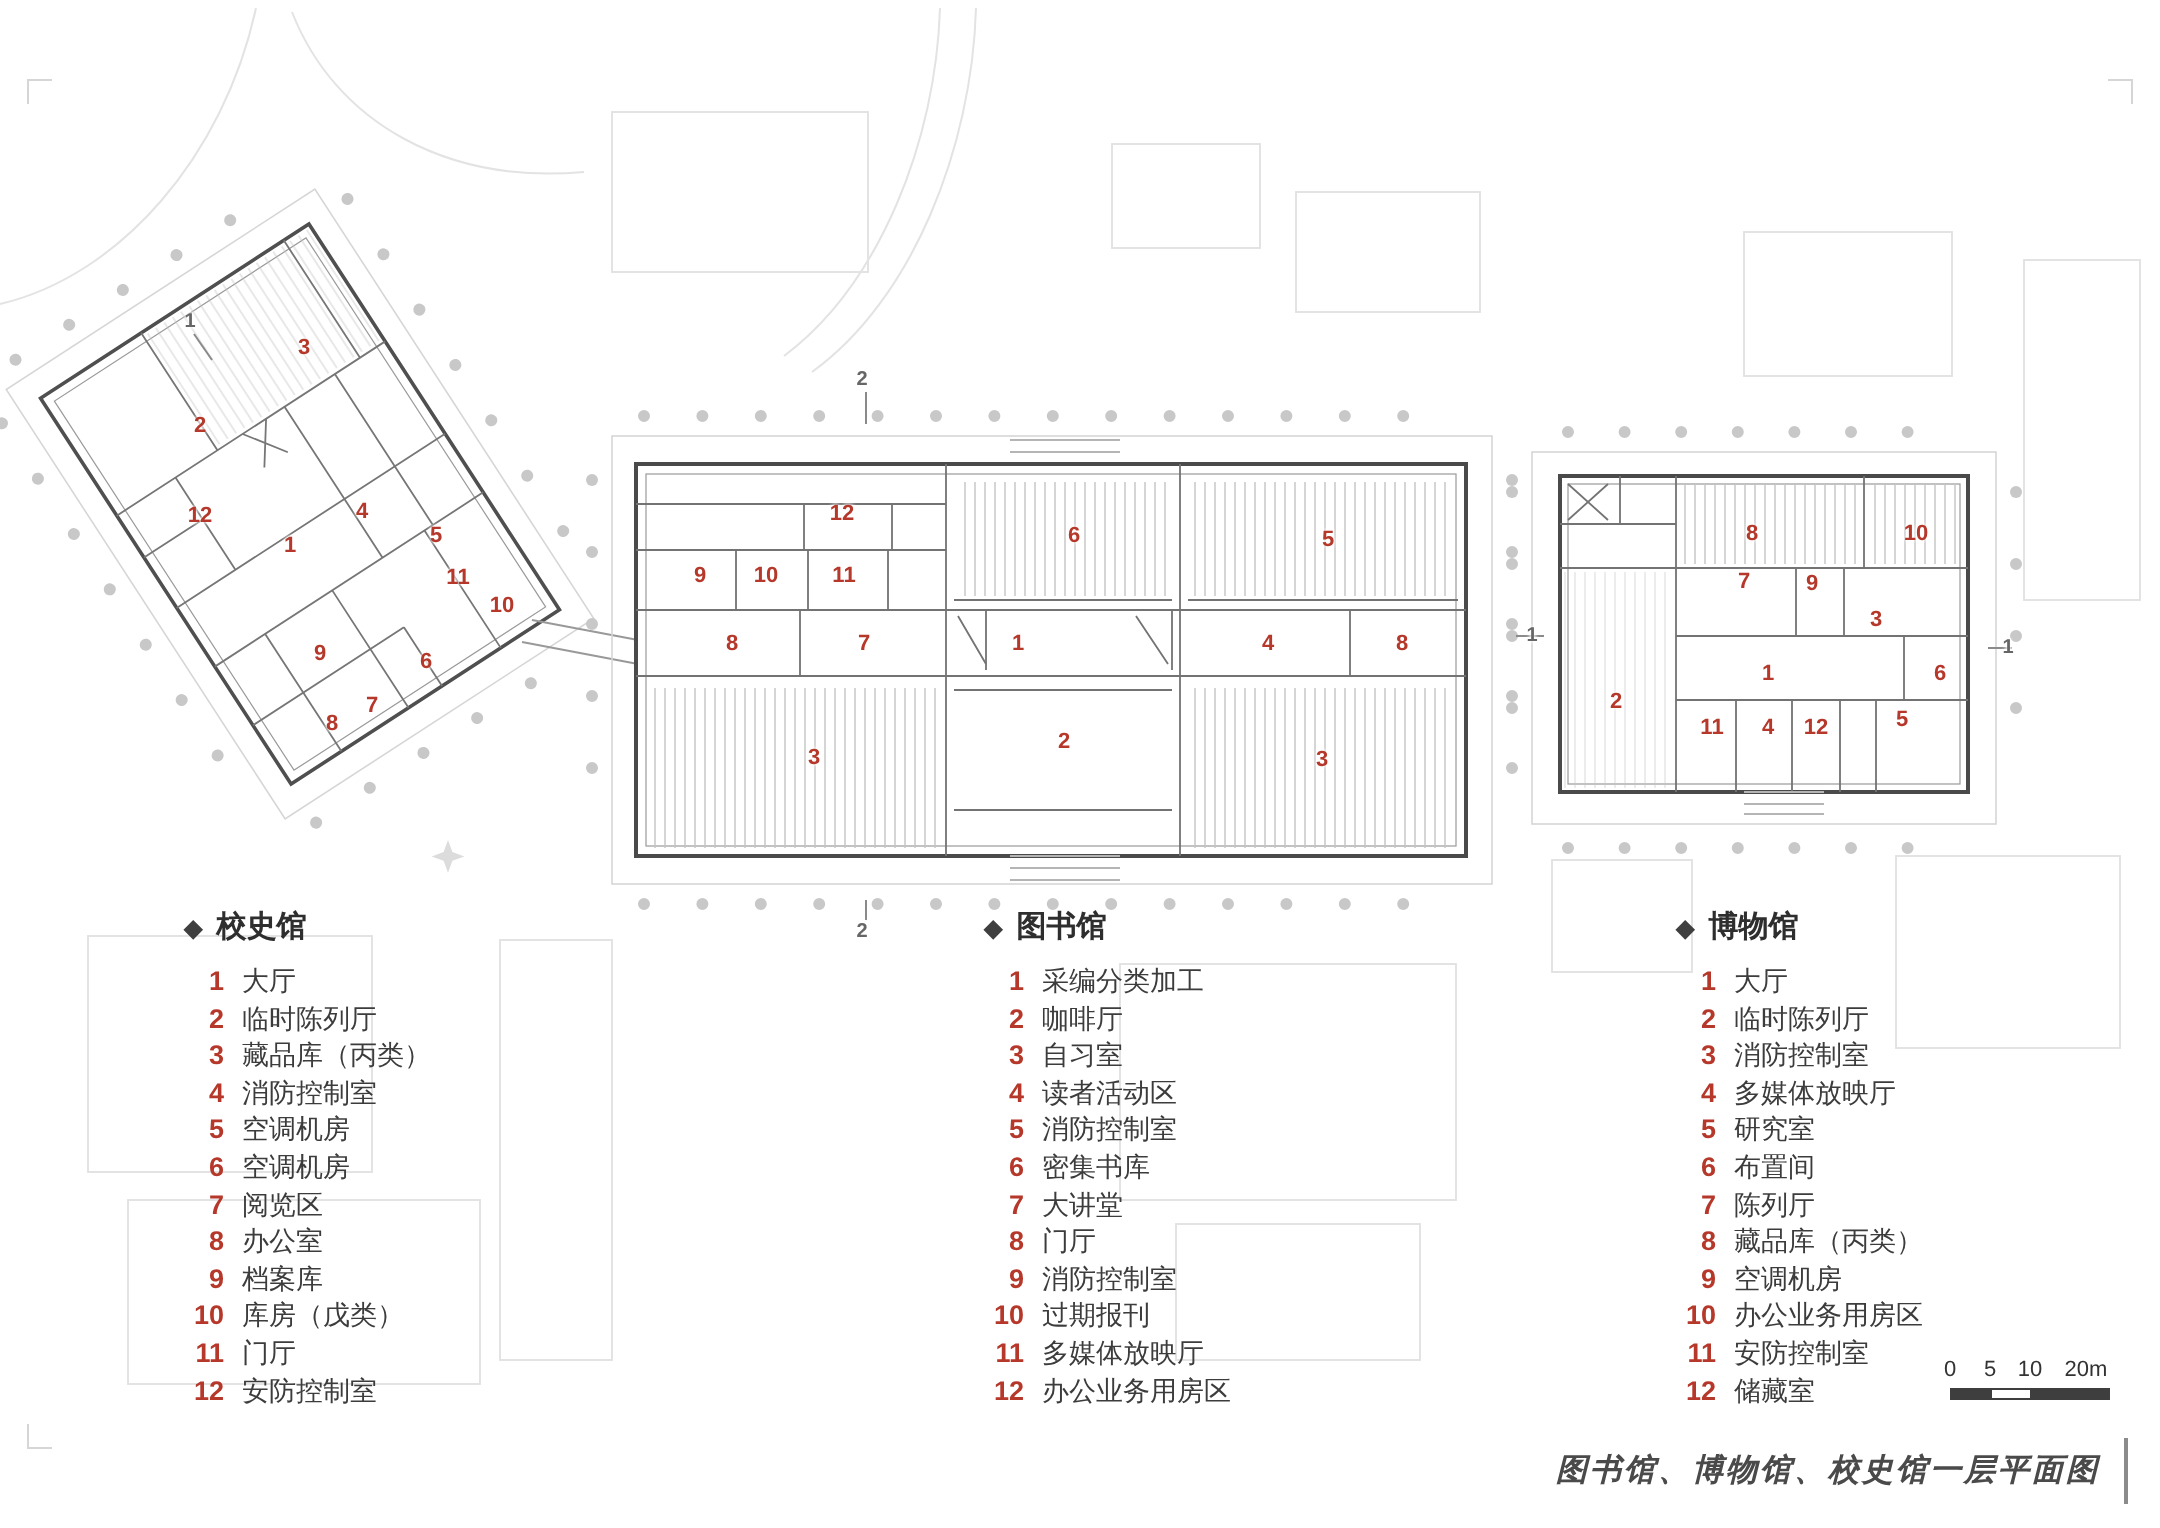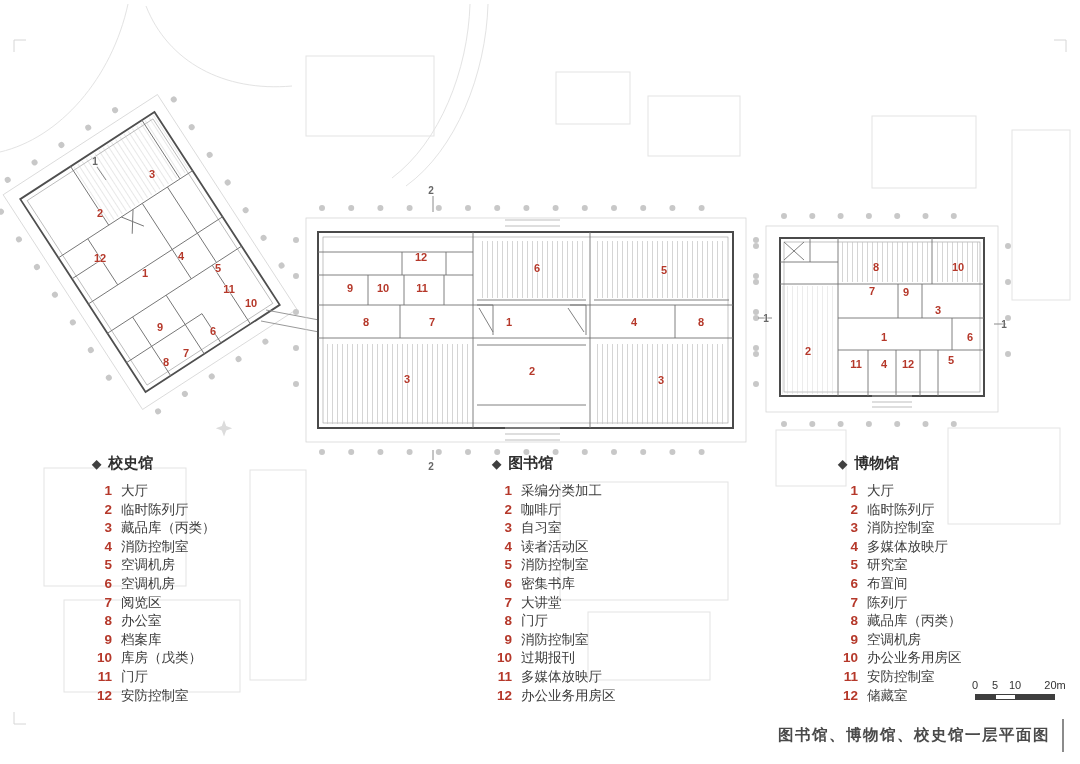--- a/index.html
+++ b/index.html
@@ -19,21 +19,21 @@
   .legend-list .num{min-width:20px;text-align:right;color:#b5382a;font-weight:bold;}
   .scalebar{position:absolute;width:80px;overflow:visible;}
   .sb-labels{position:relative;height:13px;font-size:11px;color:#333;}
   .sb-labels span{position:absolute;transform:translateX(-50%);white-space:nowrap;}
   .sb-bar{margin-top:2px;height:4px;border:1px solid #3e3e3e;display:flex;background:#fff;}
   .sb-bar i{display:block;height:100%;}
   .sb-bar i.s1{width:20px;background:#3e3e3e;}
   .sb-bar i.s2{width:20px;background:#ffffff;}
   .sb-bar i.s3{width:40px;background:#3e3e3e;}
   .sheet-title{position:absolute;top:719px;right:16px;font-size:15.5px;font-weight:bold;
-               color:#4a4a4a;letter-spacing:1.5px;padding:6px 12px 6px 0;border-right:2px solid #8b8b8b;}
+               color:#4a4a4a;letter-spacing:1.5px;padding:6px 12px 6px 0;border-right:2px solid #8b8b8b;font-style:italic;}
 </style>
 </head>
 <body>
 
 <div class="page">
 
   <svg class="drawing" width="1080" height="764" viewBox="0 0 1080 764">
     <defs>
       <pattern id="hv" width="5" height="5" patternUnits="userSpaceOnUse">
         <path d="M2.5 0 V5" stroke="#c3c3c3" stroke-width="0.7"></path>
@@ -368,21 +368,21 @@
           <span class="lbl">储藏室</span>
         </li>
       </ul>
   </div>
 
   <div class="scalebar" style="left:975px;top:679px">
     <div class="sb-labels">
       <span style="left:0">0</span>
       <span style="left:20px">5</span>
       <span style="left:40px">10</span>
-      <span style="left:80px">20m</span>
+      <span style="left:68px">20m</span>
     </div>
     <div class="sb-bar">
       <i class="s1"></i>
         <i class="s2"></i>
         <i class="s3"></i>
     </div>
   </div>
 
   <div class="sheet-title">图书馆、博物馆、校史馆一层平面图</div>
 

